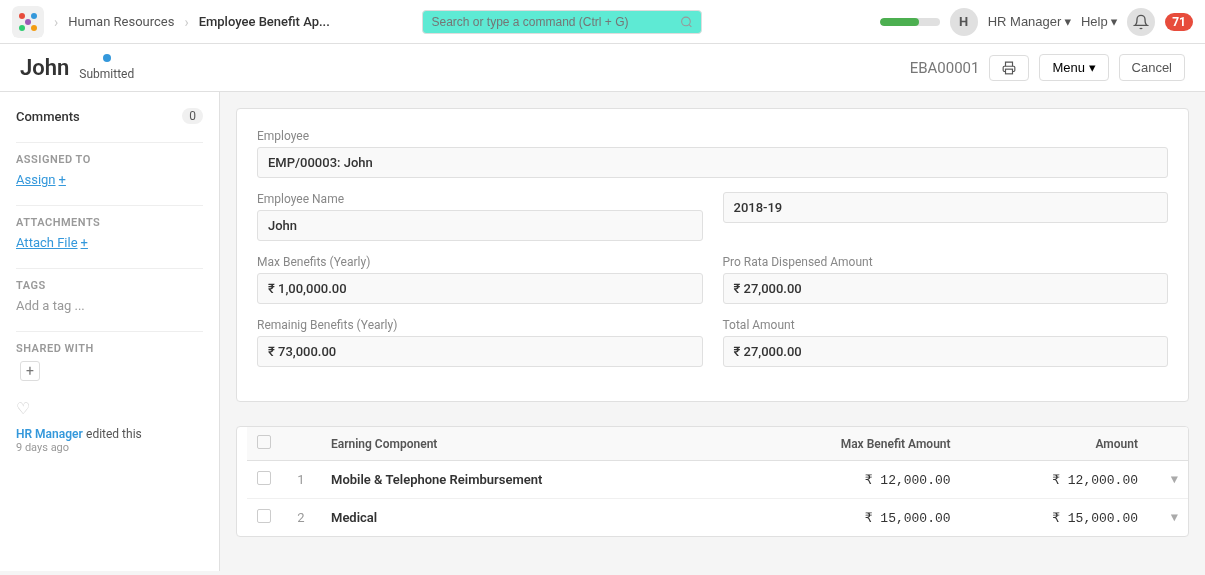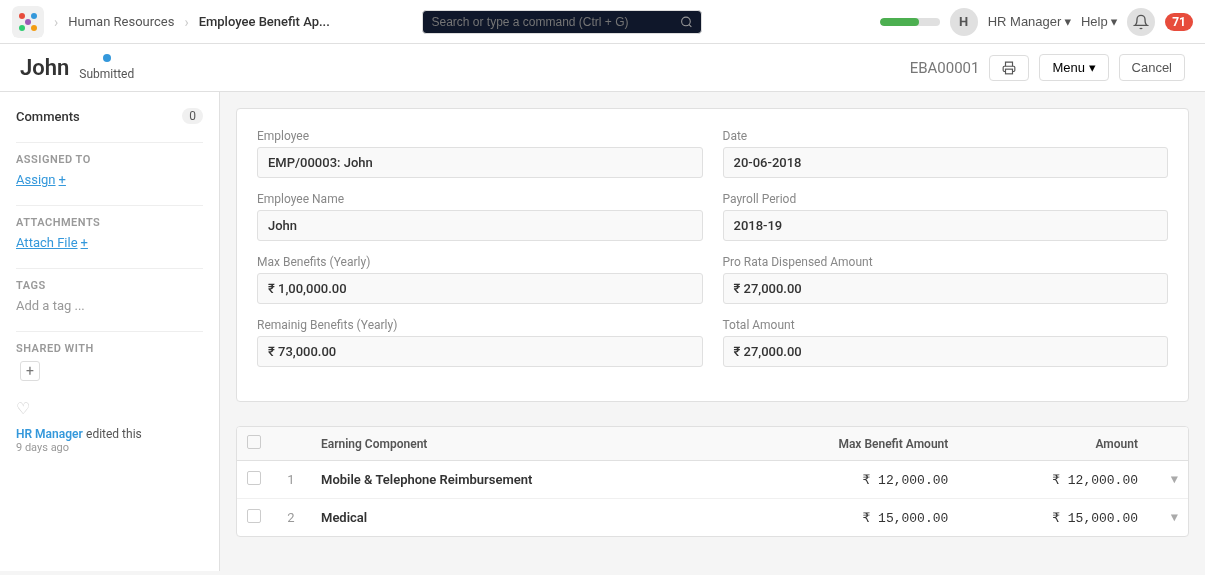--- a/index.html
+++ b/index.html
@@ -11,21 +11,21 @@
       height: 44px; padding: 0 12px; gap: 8px;
     }
     .topnav-logo { width: 32px; height: 32px; border-radius: 6px; overflow: hidden; flex-shrink: 0; }
     .topnav-logo svg { width: 32px; height: 32px; }
     .topnav-sep { color: #ccc; font-size: 14px; margin: 0 2px; }
     .topnav-breadcrumb { color: #555; font-size: 13px; }
     .topnav-breadcrumb-active { color: #333; font-weight: 500; }
     .topnav-search {
       flex: 1; max-width: 280px; margin: 0 auto;
       display: flex; align-items: flex-end; border: 1px solid #ddd; border-radius: 4px;
-      padding: 4px 8px; background: #0f172a; gap: 6px;
+      padding: 4px 8px; background: #5eead4; gap: 6px;
     }
     .topnav-search input { border: none; outline: none; font-size: 12px; color: #777; width: 100%; background: transparent; }
     .topnav-right { display: flex; align-items: center; gap: 10px; margin-left: auto; }
     .progress-bar-wrap { width: 60px; height: 8px; background: #e0e0e0; border-radius: 4px; overflow: hidden; }
     .progress-bar-fill { height: 100%; background: #4caf50; border-radius: 4px; }
     .nav-avatar { width: 28px; height: 28px; background: #e0e0e0; border-radius: 50%; display: flex; align-items: center; justify-content: center; font-weight: bold; font-size: 13px; color: #555; }
     .nav-btn { display: flex; align-items: center; gap: 3px; font-size: 13px; color: #555; cursor: pointer; background: none; border: none; }
     .nav-notif { width: 28px; height: 28px; background: #e0e0e0; border-radius: 50%; display: flex; align-items: center; justify-content: center; cursor: pointer; }
     .nav-badge { background: #e74c3c; color: #fff; border-radius: 12px; padding: 2px 7px; font-size: 12px; font-weight: bold; }
 
@@ -64,21 +64,21 @@
 
     
     .content { flex: 1; padding: 16px; overflow: auto; }
     .form-card { background: #fff; border: 1px solid #e0e0e0; border-radius: 4px; padding: 20px; margin-bottom: 24px; }
     .form-row { display: flex; gap: 20px; margin-bottom: 14px; }
     .form-group { flex: 1; }
     .form-label { font-size: 12px; color: #888; margin-bottom: 4px; }
     .form-value { background: #f9f9f9; border: 1px solid #e0e0e0; border-radius: 3px; padding: 7px 10px; font-size: 13px; color: #333; font-weight: 500; }
 
     
-    .table-card { background: #fff; border: 1px solid #e0e0e0; border-radius: 4px; overflow: hidden; }
+    .table-card { background: #fff; border: 1px solid #e0e0e0; border-radius: 4px; overflow: hidden; padding-left: 10px; }
     .data-table { width: 100%; border-collapse: collapse; }
     .data-table th { background: #f9f9f9; border-bottom: 1px solid #e0e0e0; padding: 8px 10px; text-align: left; font-size: 12px; color: #555; font-weight: 600; }
     .data-table th.right { text-align: right; }
     .data-table td { padding: 10px 10px; border-bottom: 1px solid #f0f0f0; font-size: 13px; vertical-align: middle; }
     .data-table td.right { text-align: right; font-family: Liberation Mono, monospace; }
     .data-table tr:last-child td { border-bottom: none; }
     .row-num { color: #999; font-size: 12px; text-align: center; width: 20px; }
     .row-name { font-weight: 600; color: #333; }
     .chk { width: 14px; height: 14px; border: 1px solid #ccc; border-radius: 2px; display: inline-block; cursor: pointer; }
     .th-chk { width: 30px; }
@@ -216,33 +216,28 @@
 
   <main class="content">
 
     <div class="form-card">
 
       <div class="form-row">
         <div class="form-group">
           <div class="form-label">Employee</div>
           <div class="form-value">EMP/00003: John</div>
         </div>
-        <div class="form-group">
-          <div class="form-label">Date</div>
-          <div class="form-value">20-06-2018</div>
-        </div>
       </div>
 
       <div class="form-row">
         <div class="form-group">
           <div class="form-label">Employee Name</div>
           <div class="form-value">John</div>
         </div>
         <div class="form-group">
-          <div class="form-label">Payroll Period</div>
           <div class="form-value">2018-19</div>
         </div>
       </div>
 
       <div class="form-row">
         <div class="form-group">
           <div class="form-label">Max Benefits (Yearly)</div>
           <div class="form-value">₹ 1,00,000.00</div>
         </div>
         <div class="form-group">

